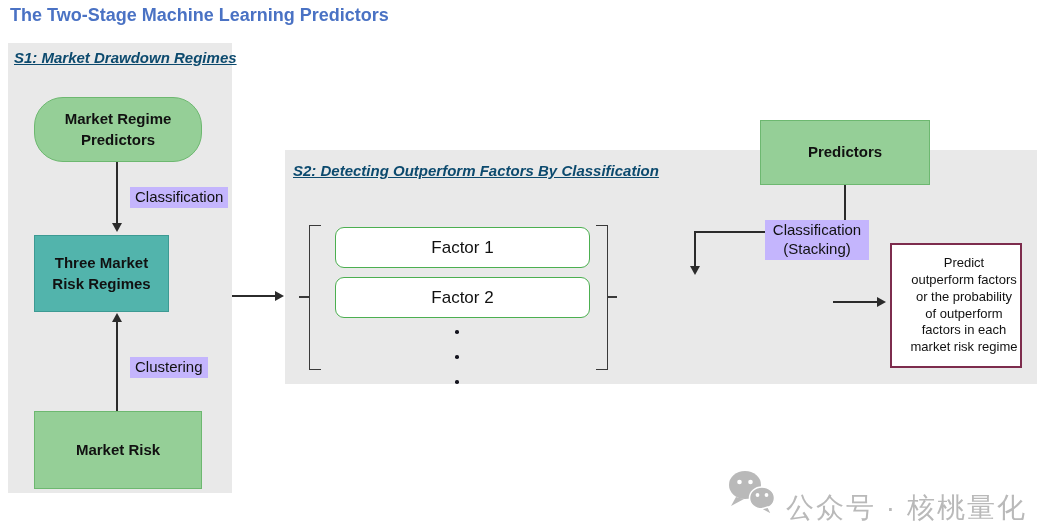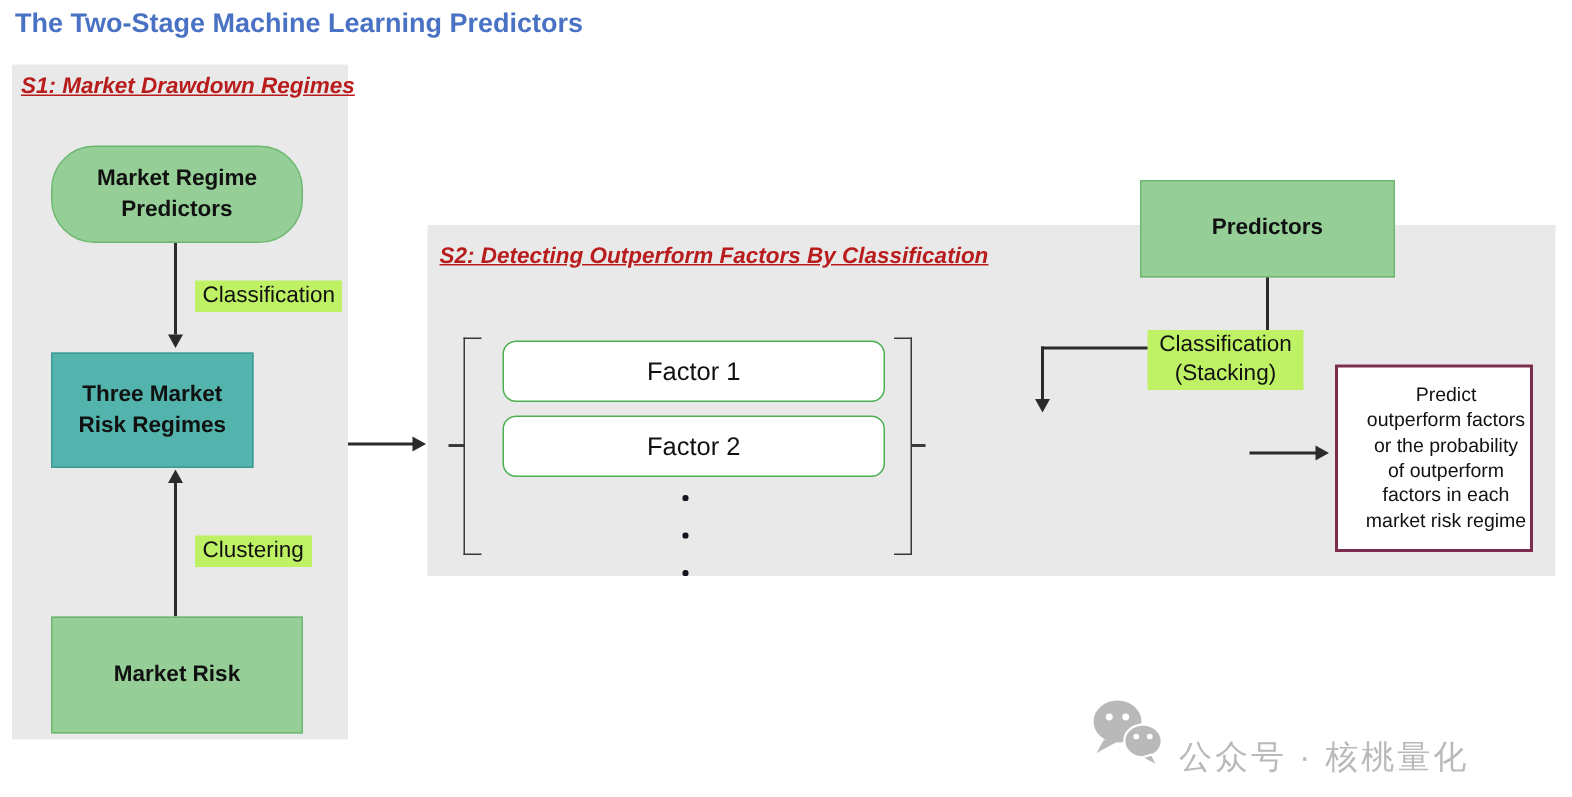--- a/index.html
+++ b/index.html
@@ -6,29 +6,29 @@
   body { font-family:"Liberation Sans", sans-serif; background:#ffffff; }
   .stage { position:relative; width:1048px; height:531px; background:#ffffff; overflow:hidden; }
 
   .page-title { position:absolute; left:10px; top:5px; font-size:18px; font-weight:bold; color:#4a72c4; }
 
   .panel { position:absolute; background:#e9e9e9; }
   .panel-s1 { left:8px; top:43px; width:224px; height:450px; }
   .panel-s2 { left:285px; top:150px; width:752px; height:234px; }
 
   .panel-header { position:absolute; font-size:15px; font-weight:bold; font-style:italic;
-                  text-decoration:underline; color:#b91c1c; white-space:nowrap; }
+                  text-decoration:underline; color:#0c4a6e; white-space:nowrap; }
 
   .node { position:absolute; display:flex; align-items:center; justify-content:center;
           text-align:center; font-size:15px; font-weight:bold; color:#111;
           white-space:pre-line; line-height:1.35; }
   .node-green { background:#95cf97; border:1px solid #6db870; }
   .node-teal  { background:#52b4ac; border:1px solid #3d9a93; }
 
-  .hl { position:absolute; background:#bef264; font-size:15px; color:#111; padding:1px 5px;
+  .hl { position:absolute; background:#c4b5fd; font-size:15px; color:#111; padding:1px 5px;
         white-space:pre-line; text-align:center; line-height:1.25; }
 
   .vline { position:absolute; width:1.5px; background:#2b2b2b; }
   .hline { position:absolute; height:1.5px; background:#2b2b2b; }
 
   .ah-down  { position:absolute; width:0; height:0; border-left:5px solid transparent;
               border-right:5px solid transparent; border-top:9px solid #2b2b2b; }
   .ah-up    { position:absolute; width:0; height:0; border-left:5px solid transparent;
               border-right:5px solid transparent; border-bottom:9px solid #2b2b2b; }
   .ah-right { position:absolute; width:0; height:0; border-top:5px solid transparent;
@@ -49,21 +49,21 @@
   .flow-label { position:absolute; left:628px; top:276px; font-size:15px; color:#111;
                 white-space:pre-line; line-height:1.3; }
 
   .predict-box { position:absolute; left:890px; top:243px; width:132px; height:125px;
                  background:#ffffff; border:2px solid #7d2c4d; display:flex; align-items:center;
                  justify-content:center; text-align:center; font-size:13px; color:#111;
                  white-space:pre-line; line-height:1.3;padding-left:16px; }
 
   .watermark { position:absolute; left:728px; top:464px; display:flex; align-items:center;
                color:#b9b9b9; }
-  .watermark-text { font-size:22px; letter-spacing:2px; margin-left:10px; white-space:nowrap;margin-top:25px; }
+  .watermark-text { font-size:28px; letter-spacing:2px; margin-left:10px; white-space:nowrap;margin-top:25px; }
 </style>
 </head>
 <body>
 
 <div class="stage">
 
   <div class="page-title">The Two-Stage Machine Learning Predictors</div>
 
   <div class="panel panel-s1"></div>
   <div class="panel-header" style="left:14px; top:49px;">S1: Market Drawdown Regimes</div>

